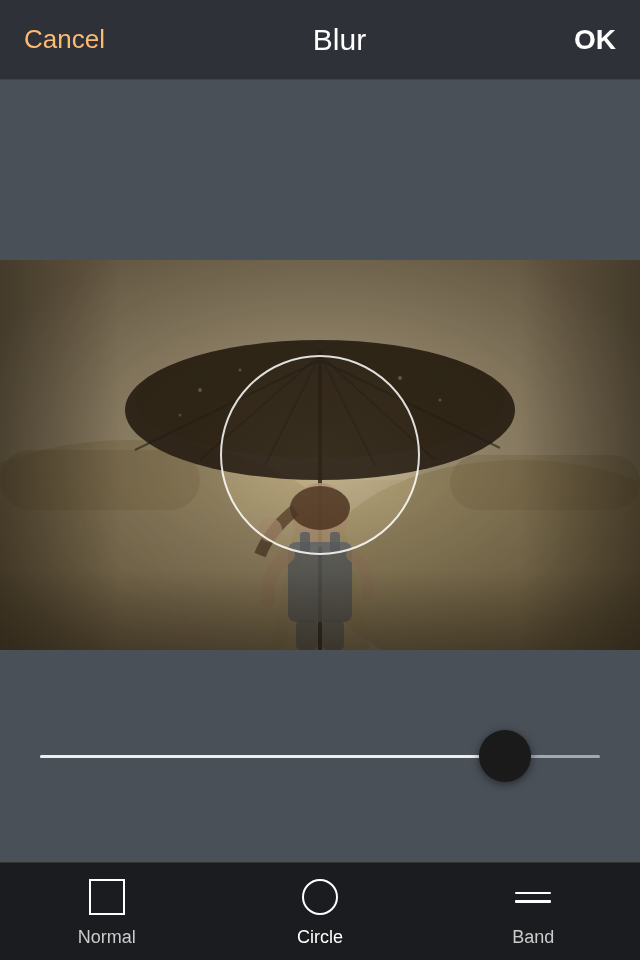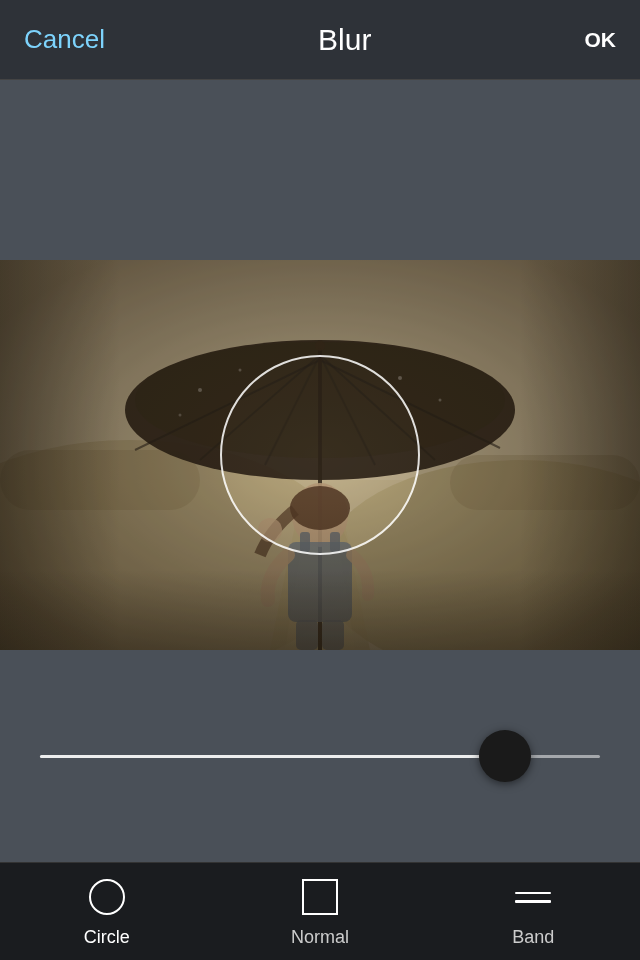--- a/index.html
+++ b/index.html
@@ -19,30 +19,30 @@
       height: 80px;
       background: #2e3238;
       display: flex;
       align-items: center;
       justify-content: space-between;
       padding: 0 24px;
       border-bottom: 1px solid #444;
     }
     #header .cancel-btn {
       font-size: 26px;
-      color: #7dd3fc;
+      color: #fdba74;
       cursor: pointer;
     }
     #header .title {
       font-size: 30px;
       font-weight: 400;
       color: #fff;
     }
     #header .ok-btn {
-      font-size: 21px;
+      font-size: 28px;
       color: #fff;
       font-weight: 600;
       cursor: pointer;
     }
 
     
     #top-area {
       width: 640px;
       height: 180px;
       background: #4a5058;
@@ -325,32 +325,32 @@
   <div class="slider-container">
     <div class="slider-track">
       <div class="slider-fill"></div>
       <div class="slider-thumb"></div>
     </div>
   </div>
 </div>
 
 <div id="toolbar">
 
+  <div class="tool-item">
+    <div class="tool-icon">
+      <div class="icon-square"></div>
+    </div>
+    <span class="tool-label">Normal</span>
+  </div>
+
   <div class="tool-item active">
     <div class="tool-icon">
       <div class="icon-circle"></div>
     </div>
     <span class="tool-label">Circle</span>
-  </div>
-
-  <div class="tool-item">
-    <div class="tool-icon">
-      <div class="icon-square"></div>
-    </div>
-    <span class="tool-label">Normal</span>
   </div>
 
   <div class="tool-item">
     <div class="tool-icon">
       <div class="icon-band">
         <div class="line"></div>
         <div class="line"></div>
       </div>
     </div>
     <span class="tool-label">Band</span>

